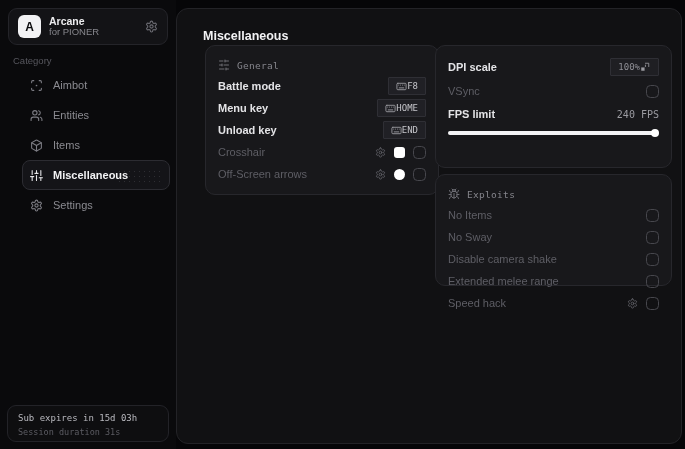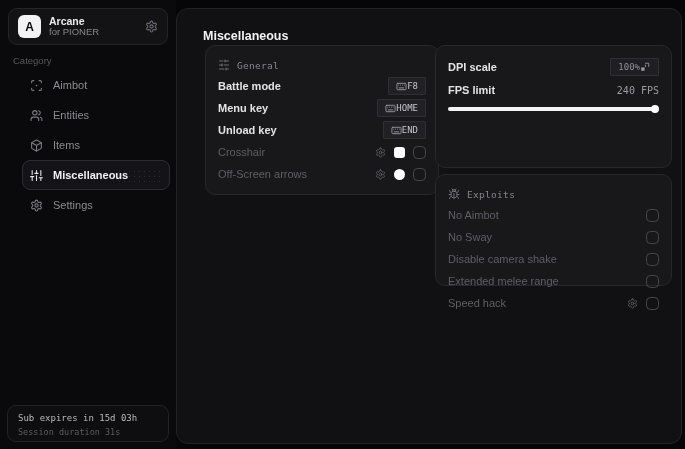--- a/index.html
+++ b/index.html
@@ -263,20 +263,24 @@
         <span>100%</span>
         <span class="kic">
             <svg class="ic" viewBox="0 0 24 24" width="10" height="10">
               <rect x="3" y="13" width="8" height="8" fill="currentColor" stroke="none"></rect>
               <path d="M13 3h8v8"></path>
               <path d="M13 11V7a4 4 0 0 0 0 0"></path>
             </svg>
           </span>
       </div>
     </div>
+    <div class="row h24">
+      <span class="lbl dim">VSync</span>
+      <div class="checkbox"></div>
+    </div>
     <div class="row">
       <span class="lbl">FPS limit</span>
       <span class="fps-val mono">240 FPS</span>
     </div>
     <div class="slider">
       <div class="slider-fill" style="width: 98%;"></div>
       <div class="slider-knob" style="right:0;"></div>
     </div>
   </div>
 
@@ -293,21 +297,21 @@
             <path d="M6 13H2"></path>
             <path d="M3 21c0-2.1 1.7-3.9 3.8-4"></path>
             <path d="M20.97 5c0 2.1-1.6 3.8-3.5 4"></path>
             <path d="M22 13h-4"></path>
             <path d="M17.2 17c2.1.1 3.8 1.9 3.8 4"></path>
           </svg>
       </div>
       <span class="mono">Exploits</span>
     </div>
     <div class="row">
-      <span class="lbl dim">No Aimbot</span>
+      <span class="lbl dim">No Items</span>
       <div class="checkbox"></div>
     </div>
     <div class="row">
       <span class="lbl dim">No Sway</span>
       <div class="checkbox"></div>
     </div>
     <div class="row">
       <span class="lbl dim">Disable camera shake</span>
       <div class="checkbox"></div>
     </div>

